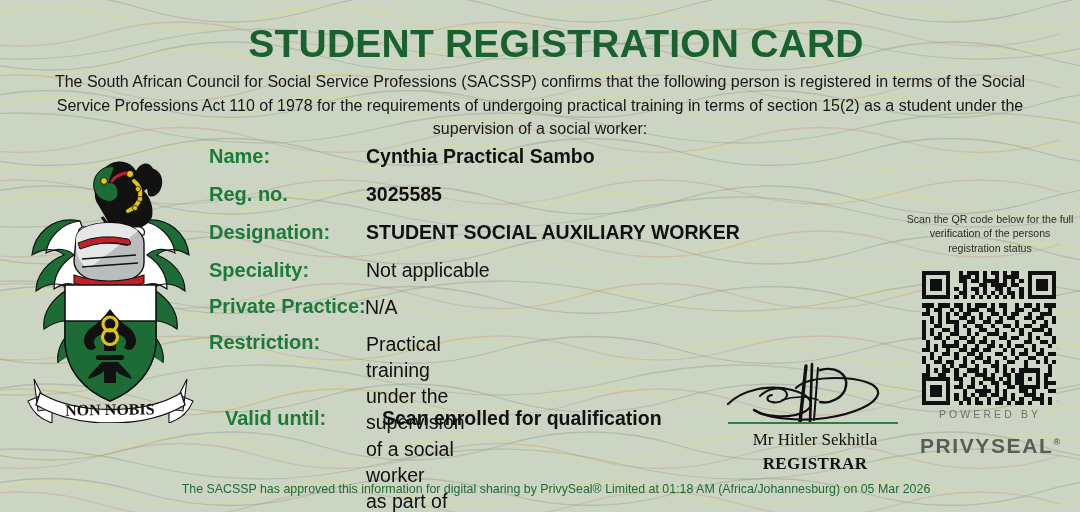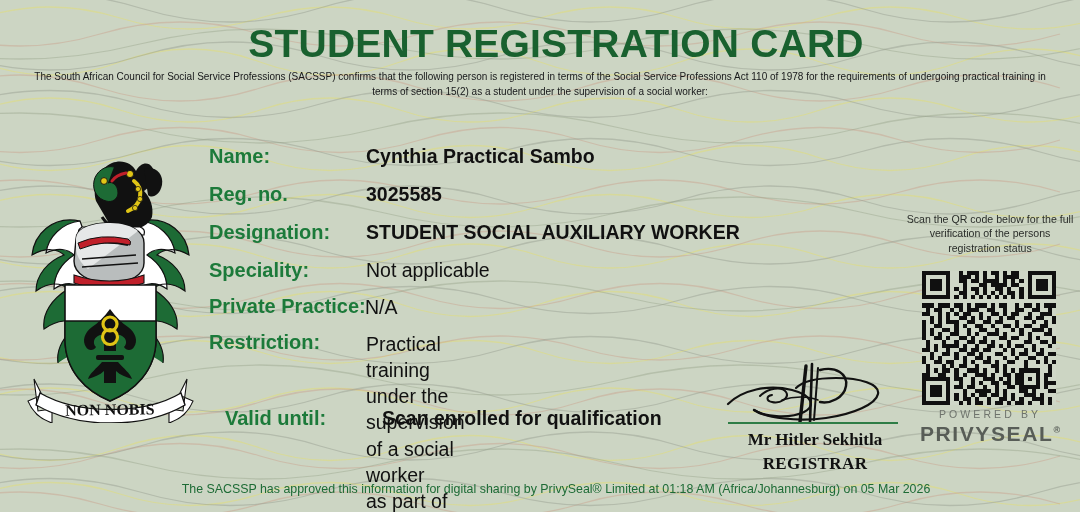--- a/index.html
+++ b/index.html
@@ -15,21 +15,21 @@
   #waves{position:absolute;left:0;top:0;width:1080px;height:512px;z-index:0;pointer-events:none;}
 
   
   #title{
     position:absolute;top:22px;left:16px;width:1080px;text-align:center;
     font-size:39px;font-weight:bold;color:#19612f;
     letter-spacing:.2px;z-index:3;
   }
   #intro{
     position:absolute;top:70px;left:30px;width:1020px;
-    text-align:center;font-size:10px;color:#17181a;line-height:1.47;
+    text-align:center;font-size:16px;color:#17181a;line-height:1.47;
     z-index:3;
   }
 
   
   #emblem{position:absolute;left:18px;top:143px;width:185px;height:280px;z-index:3;}
 
   
   #fields{position:absolute;left:209px;top:145px;width:700px;z-index:3;}
   .row{position:absolute;left:0;display:flex;align-items:flex-end;}
   .lbl{
@@ -58,31 +58,31 @@
   }
   #qr{position:absolute;left:922px;top:271px;width:134px;height:134px;z-index:3;background:#cfd7c7;}
   #qr svg{display:block;}
   #poweredby{
     position:absolute;left:905px;top:408px;width:170px;text-align:center;z-index:3;
   }
   #pb-small{
     font-size:10.5px;color:#6e736c;letter-spacing:3.1px;font-weight:normal;
   }
   #pb-big{
-    font-size:21px;color:#585d57;letter-spacing:1.6px;font-weight:bold;margin-top:2px;
+    font-size:21px;color:#585d57;letter-spacing:1.6px;font-weight:bold;margin-top:14px;
   }
   #pb-big sup{font-size:9px;vertical-align:super;letter-spacing:0;}
 
   
   #sigwrap{position:absolute;left:700px;top:360px;width:230px;z-index:3;}
   #sigsvg{position:absolute;left:20px;top:0px;}
   #sigline{position:absolute;left:28px;top:62px;width:170px;height:2px;background:#2e7d46;}
   #signame{
     position:absolute;left:0;top:70px;width:230px;text-align:center;
-    font-family:"Liberation Serif",serif;font-size:17px;font-weight:bold;color:#111;
+    font-family:"Liberation Serif",serif;font-size:17px;font-weight:normal;color:#111;
   }
   #sigrole{
     position:absolute;left:0;top:94px;width:230px;text-align:center;
     font-family:"Liberation Serif",serif;font-size:17px;font-weight:bold;color:#111;
     letter-spacing:.4px;
   }
 
   
   #footer{
     position:absolute;left:16px;top:482px;width:1080px;text-align:center;

